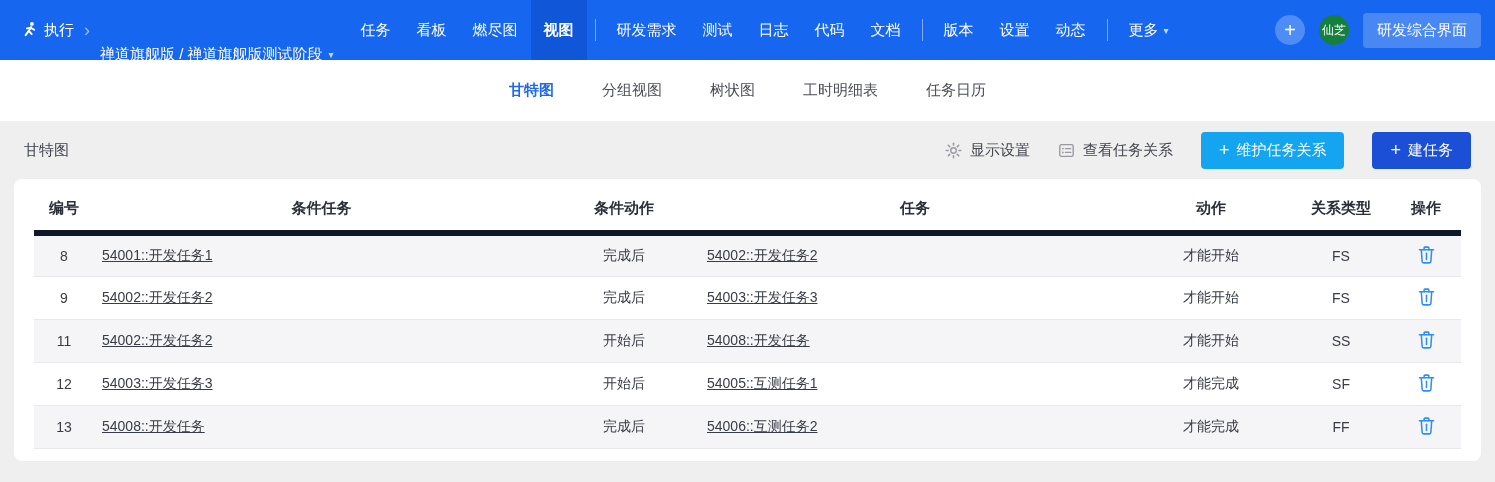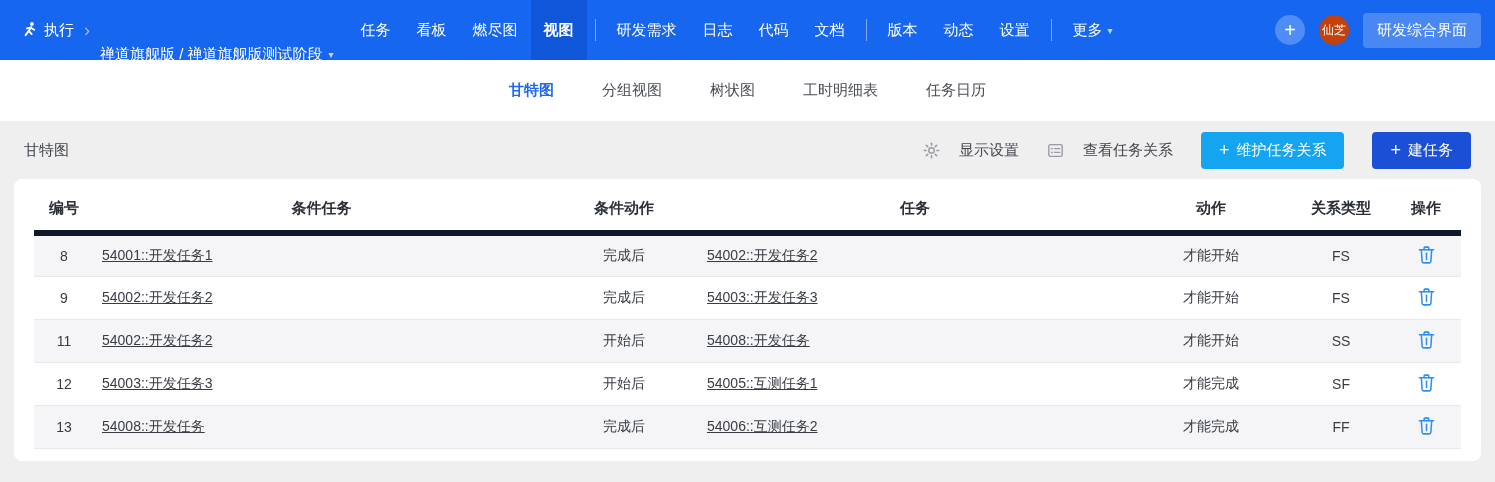--- a/index.html
+++ b/index.html
@@ -40,21 +40,21 @@
   .tb-divider { width: 1px; height: 22px; background: rgba(255,255,255,.45); margin: 0 8px; }
   .more { display: flex; align-items: center; gap: 5px; }
   .tb-right { display: flex; align-items: center; gap: 14px; }
   .plus-btn {
     width: 30px; height: 30px; border-radius: 50%;
     background: #4f8df6; border: none; color: #fff;
     font-size: 20px; line-height: 28px; cursor: pointer; font-family: inherit;
   }
   .avatar {
     width: 30px; height: 30px; border-radius: 50%;
-    background: #c2410c; color: #fff; font-size: 12px;
+    background: #15803d; color: #fff; font-size: 12px;
     display: flex; align-items: center; justify-content: center; cursor: pointer;
   }
   .workbench-btn {
     background: rgba(255,255,255,.22); border: none; color: #fff;
     font-size: 15px; padding: 8px 14px; border-radius: 4px; cursor: pointer;
     font-family: inherit;
     text-align: center;
   }
 
   
@@ -66,21 +66,21 @@
   .subnav a.active { color: #1f66f0; font-weight: bold; }
 
   
   .toolbar {
     height: 58px; padding: 0 24px 0 24px;
     display: flex; align-items: center; justify-content: space-between;
   }
   .page-title { font-size: 15px; color: #3f434d; }
   .tools { display: flex; align-items: center; gap: 28px; }
   .tool-link {
-    display: flex; align-items: center; gap: 19px;
+    display: flex; align-items: center; gap: 8px;
     color: #44474f; font-size: 15px; cursor: pointer; background: none;
     border: none; font-family: inherit;
   }
   .tool-link svg { display: block; }
   .btn { border: none; border-radius: 4px; color: #fff; font-size: 15px;
     height: 37px; padding: 0 18px; cursor: pointer; font-family: inherit;
     display: inline-flex; align-items: center; gap: 7px; }
   .btn .plus { font-size: 18px; font-weight: 400; line-height: 1; }
   .btn-maintain { background: #15a5f0; }
   .btn-create  { background: #1b50d6; }
@@ -129,27 +129,28 @@
       <span>禅道旗舰版 / 禅道旗舰版测试阶段</span>
       <span class="caret">▾</span>
     </button>
     <nav class="topnav">
       <a>任务</a>
       <a>看板</a>
       <a>燃尽图</a>
       <a class="active">视图</a>
       <span class="tb-divider"></span>
       <a>研发需求</a>
+      <a>测试</a>
       <a>日志</a>
       <a>代码</a>
       <a>文档</a>
       <span class="tb-divider"></span>
       <a>版本</a>
+      <a>设置</a>
       <a>动态</a>
-      <a>设置</a>
       <span class="tb-divider"></span>
       <a class="more">
         <span>更多</span>
         <span class="caret">▾</span>
       </a>
     </nav>
   </div>
   <div class="tb-right">
     <button class="plus-btn">+</button>
     <div class="avatar">仙芝</div>

